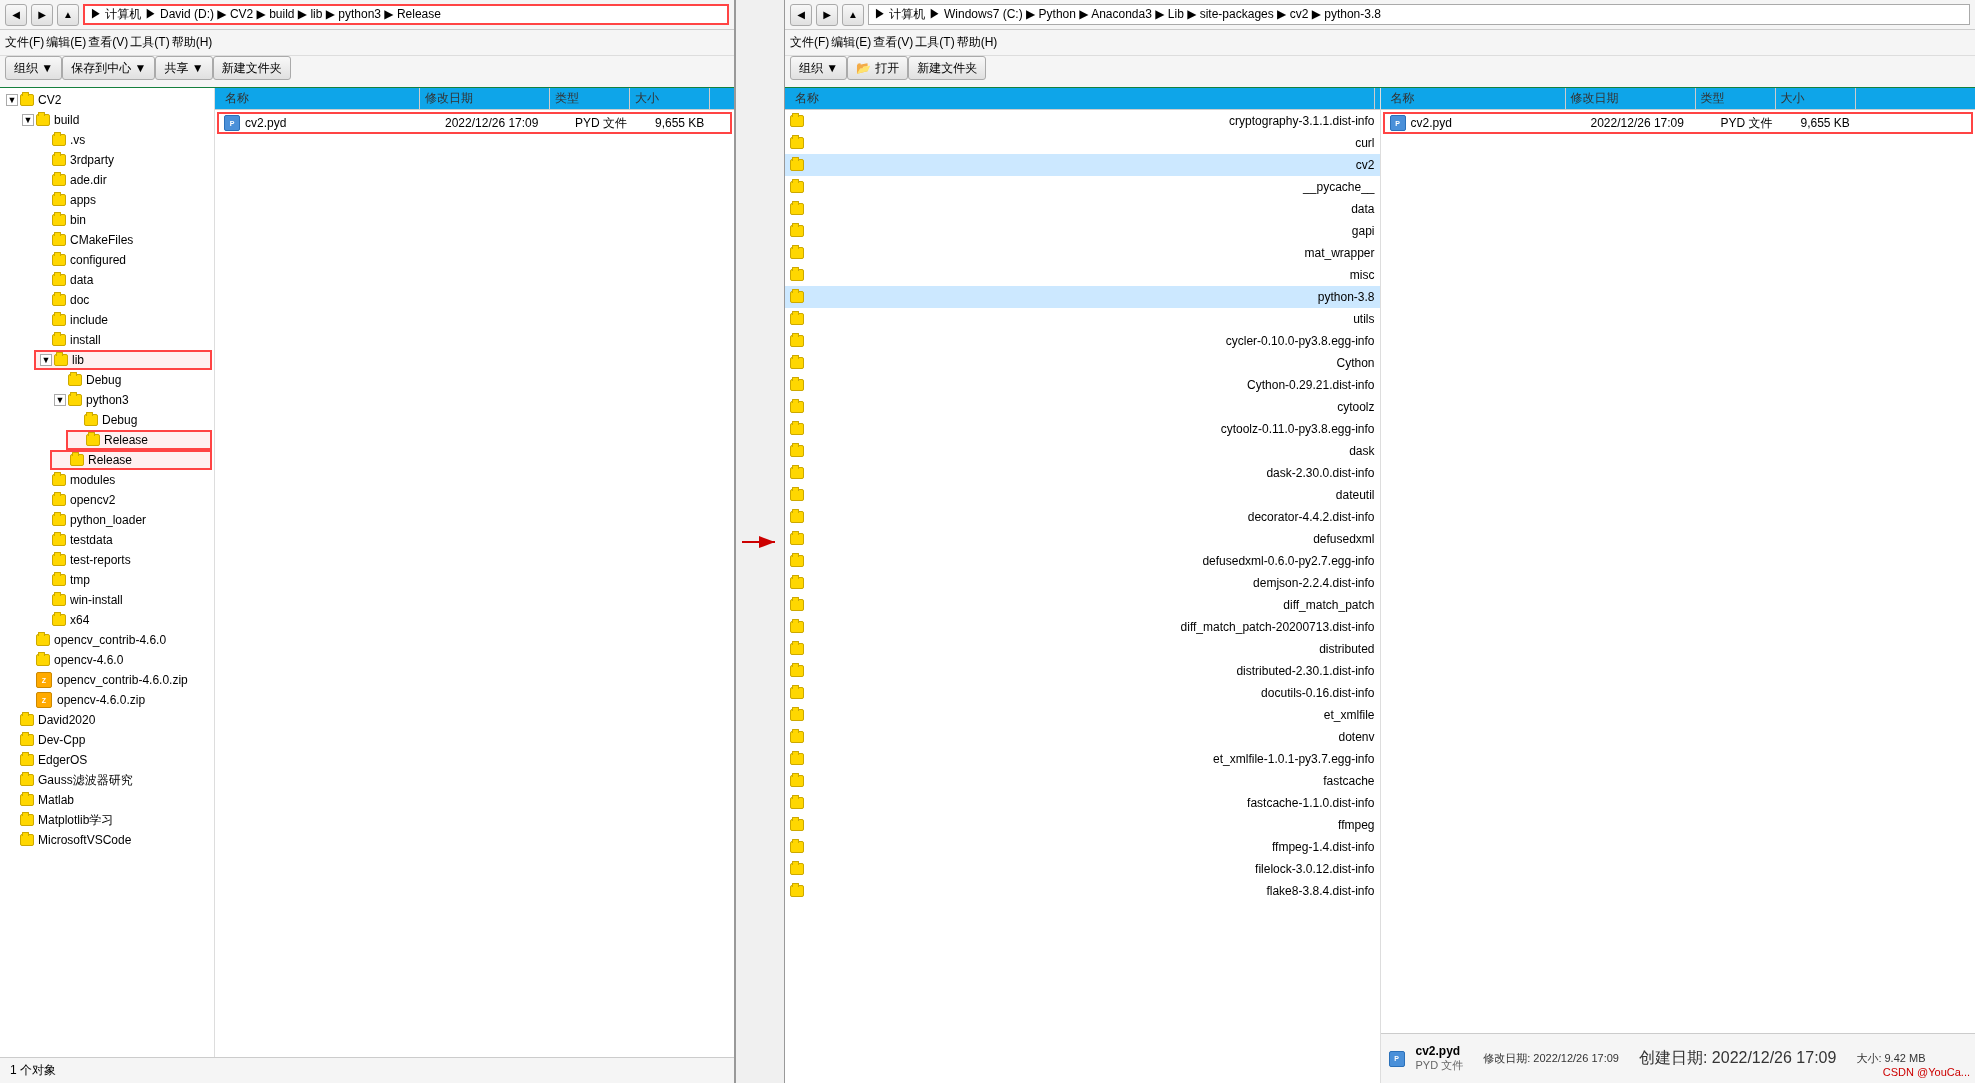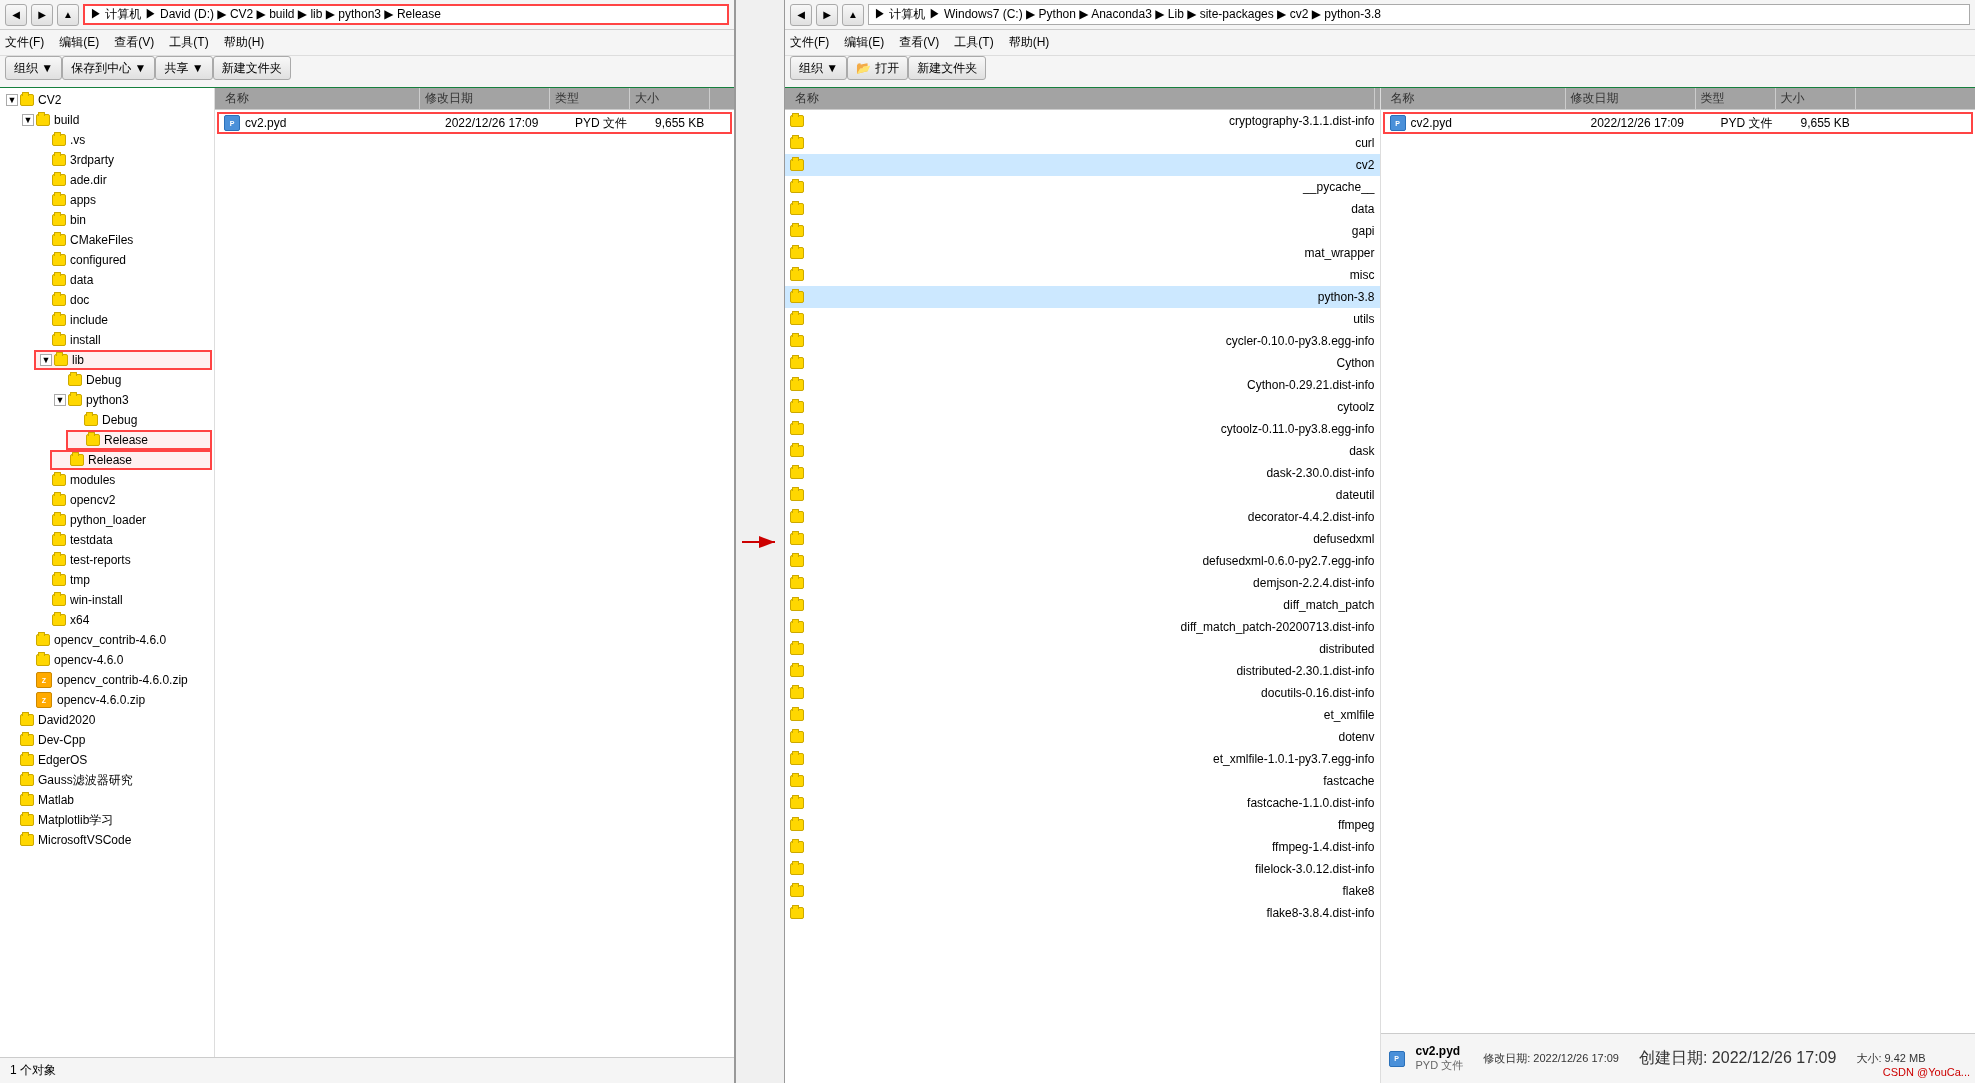--- a/index.html
+++ b/index.html
@@ -12,21 +12,21 @@
     .right-panel { flex: 1; display: flex; flex-direction: column; background: #fff; }
     
     
     .address-bar { display: flex; align-items: center; background: #f5f5f5; border-bottom: 1px solid #ccc; padding: 3px 5px; height: 30px; gap: 4px; }
     .nav-btn { width: 22px; height: 22px; border: 1px solid #aaa; background: linear-gradient(to bottom, #f8f8f8, #e0e0e0); border-radius: 3px; cursor: pointer; display: flex; align-items: center; justify-content: center; font-size: 10px; }
     .address-path { flex: 1; height: 21px; border: 1px solid #aaa; background: white; padding: 0 5px; display: flex; align-items: center; font-size: 12px; }
     .address-path span { color: #000; }
     .path-highlight { border: 2px solid #ff4444; background: #fff; }
     
     
-    .menu-bar { display: flex; align-items: center; height: 26px; padding: 0 5px; background: #f5f5f5; border-bottom: 1px solid #ddd; gap: 15px; }
+    .menu-bar { display: flex; align-items: center; height: 26px; padding: 0 5px; background: #f5f5f5; border-bottom: 1px solid #ddd; gap: 2px; }
     .menu-item { font-size: 12px; cursor: pointer; color: #000; }
     
     
     .toolbar { display: flex; height: 32px; padding: 0 5px; background: #f5f5f5; border-bottom: 1px solid #15803d; }
     .toolbar-btn { height: 24px; padding: 0 8px; border: 1px solid #aaa; background: linear-gradient(to bottom, #f8f8f8, #e0e0e0); border-radius: 3px; cursor: pointer; font-size: 12px; display: flex; align-items: center; gap: 4px; }
     
     
     .content-area { display: flex; flex: 1; overflow: hidden; }
     
     
@@ -38,21 +38,21 @@
     .folder-icon-small::before { content: ''; position: absolute; top: -3px; left: 1px; width: 5px; height: 3px; background: #ffd700; border: 1px solid #cca800; border-bottom: none; border-radius: 1px 1px 0 0; }
     .tree-indent { margin-left: 16px; }
     .tree-indent2 { margin-left: 32px; }
     .tree-indent3 { margin-left: 48px; }
     .tree-indent4 { margin-left: 64px; }
     .expand-icon { width: 12px; height: 12px; border: 1px solid #aaa; display: flex; align-items: center; justify-content: center; font-size: 9px; margin-right: 2px; cursor: pointer; background: white; flex-shrink: 0; }
     .expand-spacer { width: 14px; flex-shrink: 0; }
     
     
     .file-list { flex: 1; overflow-y: auto; }
-    .file-list-header { display: flex; background: #a3a3a3; border-bottom: 1px solid #ccc; height: 22px; align-items: center; padding: 0 5px; text-align: center; }
+    .file-list-header { display: flex; background: #0ea5e9; border-bottom: 1px solid #ccc; height: 22px; align-items: center; padding: 0 5px; text-align: center; }
     .col-header { font-size: 12px; color: #333; border-right: 1px solid #ccc; padding: 0 5px; height: 100%; display: flex; align-items: center; cursor: pointer; }
     .col-name { width: 200px; }
     .col-date { width: 130px; }
     .col-type { width: 80px; }
     .col-size { width: 80px; }
     
     .file-row { display: flex; align-items: center; height: 22px; padding: 0 5px; cursor: pointer; border: 1px solid transparent; }
     .file-row.highlighted { border: 2px solid #ff4444; }
     
     
@@ -524,24 +524,20 @@
           <div class="folder-icon-small"></div>
           <span>ffmpeg</span>
         </div>
         <div class="folder-row">
           <div class="folder-icon-small"></div>
           <span>ffmpeg-1.4.dist-info</span>
         </div>
         <div class="folder-row">
           <div class="folder-icon-small"></div>
           <span>filelock-3.0.12.dist-info</span>
-        </div>
-        <div class="folder-row">
-          <div class="folder-icon-small"></div>
-          <span>flake8</span>
         </div>
         <div class="folder-row">
           <div class="folder-icon-small"></div>
           <span>flake8-3.8.4.dist-info</span>
         </div>
       </div>
 
       <div style="flex:1; display:flex; flex-direction:column; overflow:hidden;">
         <div class="file-list-header">
           <div class="col-header col-name-r">名称</div>

